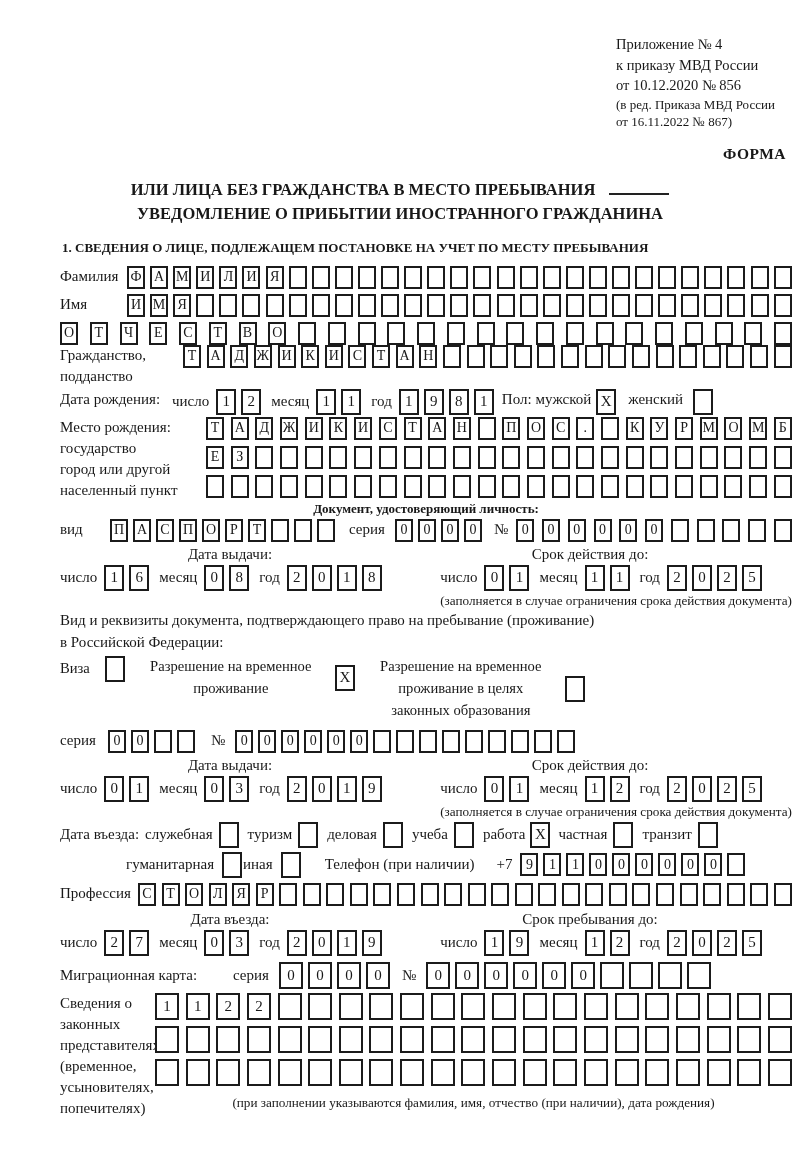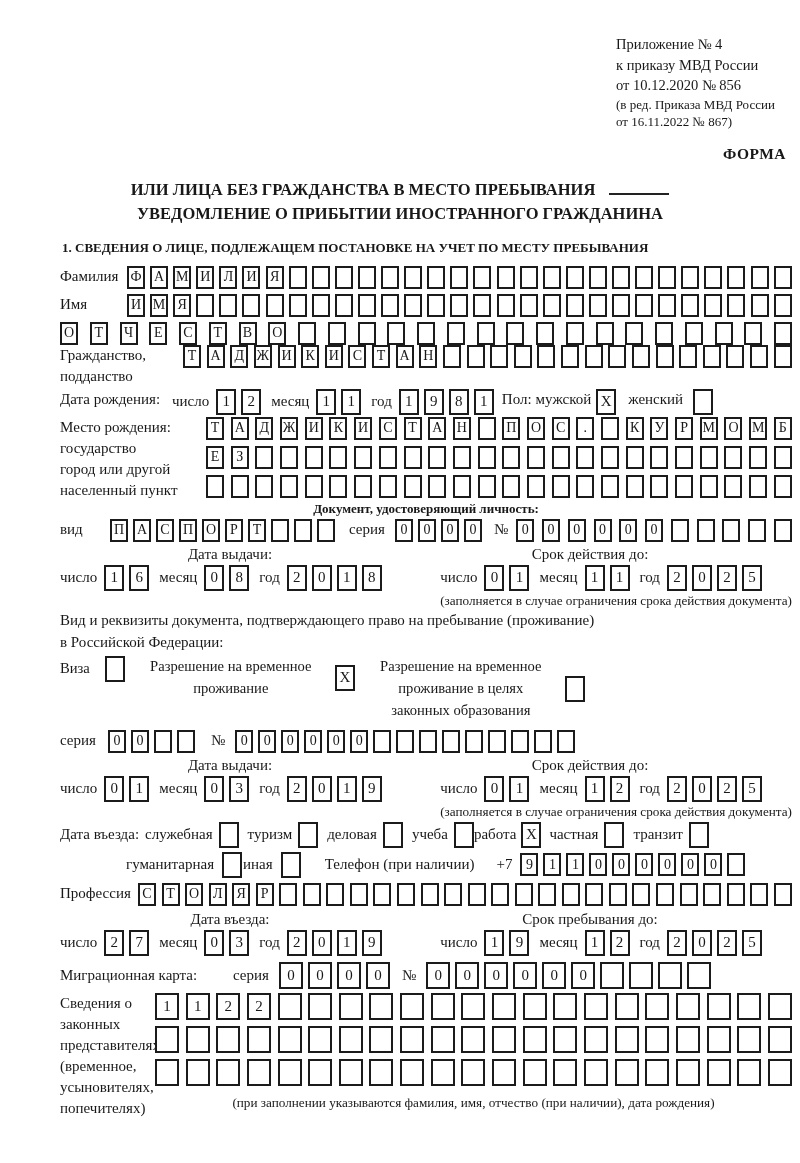--- a/index.html
+++ b/index.html
@@ -497,21 +497,21 @@
   <div class="frow mt2" style="align-items:center">
     <span class="flbl">Дата въезда:</span>
     <span class="flbl" style="margin-left:6px">служебная</span>
     <span class="cb" style="margin-left:6px"></span>
     <span class="flbl" style="margin-left:9px">туризм</span>
     <span class="cb" style="margin-left:6px"></span>
     <span class="flbl" style="margin-left:9px">деловая</span>
     <span class="cb" style="margin-left:6px"></span>
     <span class="flbl" style="margin-left:9px">учеба</span>
     <span class="cb" style="margin-left:6px"></span>
-    <span class="flbl" style="">работа</span>
+    <span class="flbl" style="margin-left:9px">работа</span>
     <span class="cb" style="margin-left:5px">X</span>
     <span class="flbl" style="margin-left:8px">частная</span>
     <span class="cb" style="margin-left:6px"></span>
     <span class="flbl" style="margin-left:9px">транзит</span>
     <span class="cb" style="margin-left:6px"></span>
   </div>
 
   <div class="frow mt4" style="padding-left:66px;box-sizing:border-box;align-items:center">
     <span class="flbl">гуманитарная</span>
     <span class="cb" style="margin-left:8px"></span>

